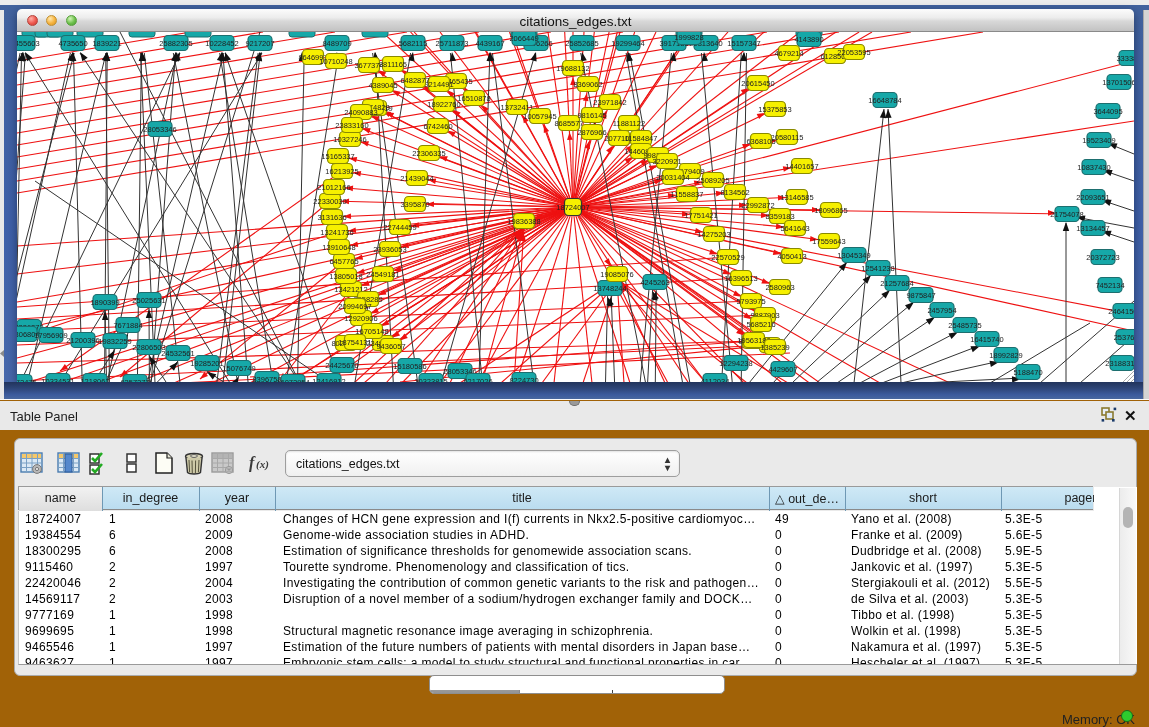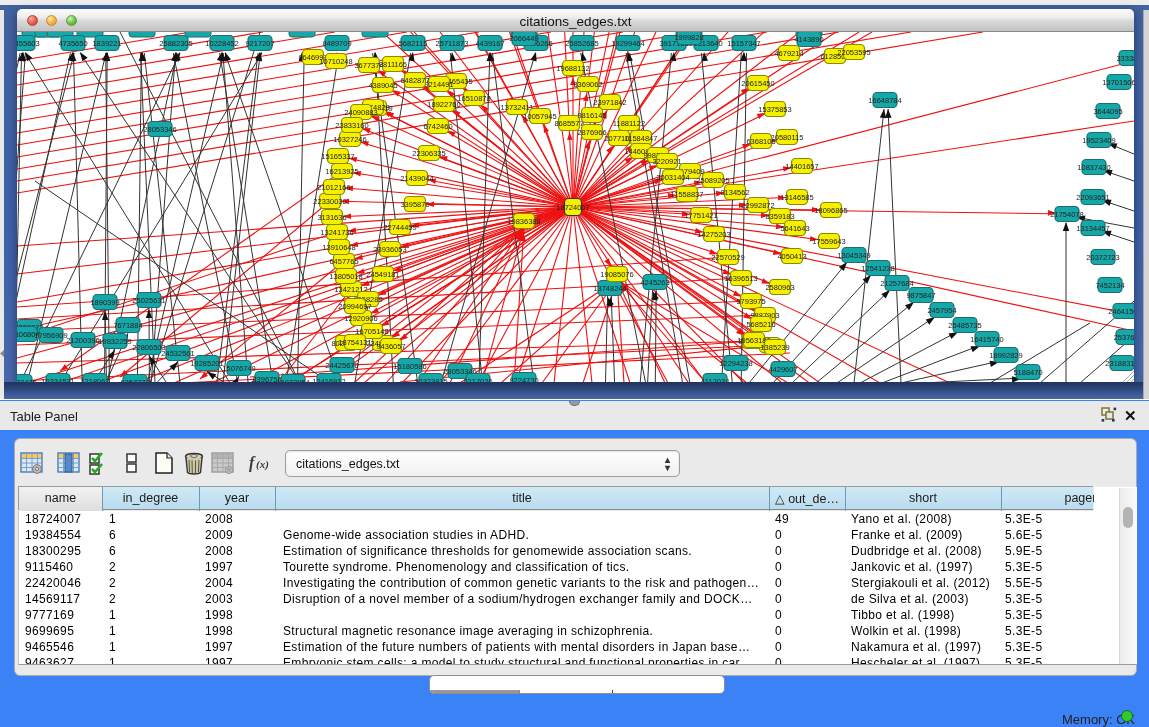--- a/index.html
+++ b/index.html
@@ -6,21 +6,21 @@
 #topstrip { position:absolute; left:0; top:0; width:1149px; height:5px; background:#ededed; }
 #desktop { position:absolute; left:0; top:5px; width:1149px; height:395px; background:linear-gradient(180deg,#42639e 0%,#3f61a9 55%,#4969ab 100%); }
 #leftstrip { position:absolute; left:0; top:5px; width:4px; height:394px; background:#e9e9e9; }
 #rightsb { position:absolute; left:1143px; top:5px; width:6px; height:394px; background:#d4d4d4; border-left:1px solid #a8a8a8; }
 #win { position:absolute; left:17px; top:4px; width:1117px; height:373px; border-radius:5px 5px 0 0; box-shadow:0 3px 10px rgba(10,20,50,0.55); }
 #titlebar { position:absolute; left:0; top:0; width:1117px; height:23px; border-radius:5px 5px 0 0; background:linear-gradient(180deg,#fcfcfc 0%,#ececec 40%,#d8d8d8 55%,#c2c2c2 100%); border-bottom:1px solid #8a8a8a; }
 #titlebar .title { position:absolute; left:0; right:0; top:4.5px; text-align:center; font-size:13.5px; color:#111; }
 .tl { position:absolute; top:5.5px; width:11px; height:11px; border-radius:50%; }
 #graph { position:absolute; left:0; top:23px; width:1117px; height:351px; background:#fff; overflow:hidden; }
 #shadowband { position:absolute; left:4px; top:377px; width:1139px; height:17px; background:linear-gradient(180deg,#22345c 0%,#2d4476 35%,#3c5b9d 75%,#48679f 100%); }
-#panelarea { position:absolute; left:0; top:399px; width:1149px; height:328px; background:#3b82f6; border-top:1px solid #fbfbfb; }
+#panelarea { position:absolute; left:0; top:399px; width:1149px; height:328px; background:#a16207; border-top:1px solid #fbfbfb; }
 #tp_bar { position:absolute; left:0; top:1px; width:1149px; height:29px; background:#e9e9e9; }
 #tp_bar .t { position:absolute; left:10px; top:8px; font-size:13px; color:#1e1e1e; }
 #panelbox { position:absolute; left:14px; top:38px; width:1123px; height:238px; border:1px solid #ababab; border-radius:6px; background:#eaeaea; }
 .ticon { position:absolute; top:51px; }
 #dropdown { position:absolute; left:285px; top:50px; width:395px; height:27px; background:linear-gradient(180deg,#ffffff,#f0f0f0); border:1px solid #9e9e9e; border-radius:5px; box-shadow:inset 0 1px 2px rgba(0,0,0,0.12); }
 #dropdown .txt { position:absolute; left:10px; top:6px; font-size:12.5px; color:#111; }
 #dropdown .arr { position:absolute; right:9px; top:4.5px; font-size:10px; font-weight:bold; color:#333; line-height:8.5px; text-align:center; }
 #thead { position:absolute; left:18px; top:86px; width:1075px; height:24px; border-left:1px solid #9a9a9a; background:linear-gradient(180deg,#cfe9f6 0%,#badcef 100%); border-top:1px solid #9a9a9a; border-bottom:1px solid #8a8a8a; }
 #thead .h { position:absolute; top:4px; font-size:12.5px; color:#1a1a1a; text-align:center; }
 #thead .sep { position:absolute; top:0; width:1px; height:24px; background:#6e98b4; }
@@ -930,20 +930,21 @@
       <div class="sep" style="left:750px"></div>
     <div class="sep" style="left:826px"></div>
       <div class="sep" style="left:982px"></div>
   </div>
   <div id="headright"></div>
   <div id="tbody" style="position:absolute">
 <div class="trow" style="top:0px">
 <span style="left:6px">18724007</span>
 <span style="left:90px">1</span>
 <span style="left:186px">2008</span>
+<span style="left:264px">Changes of HCN gene expression and I(f) currents in Nkx2.5-positive cardiomyoc…</span>
 <span style="left:756px">49</span>
 <span style="left:832px">Yano et al. (2008)</span>
 <span style="left:986px">5.3E-5</span>
 </div>
 <div class="trow" style="top:16px">
 <span style="left:6px">19384554</span>
 <span style="left:90px">6</span>
 <span style="left:186px">2009</span>
 <span style="left:264px">Genome-wide association studies in ADHD.</span>
 <span style="left:756px">0</span>

